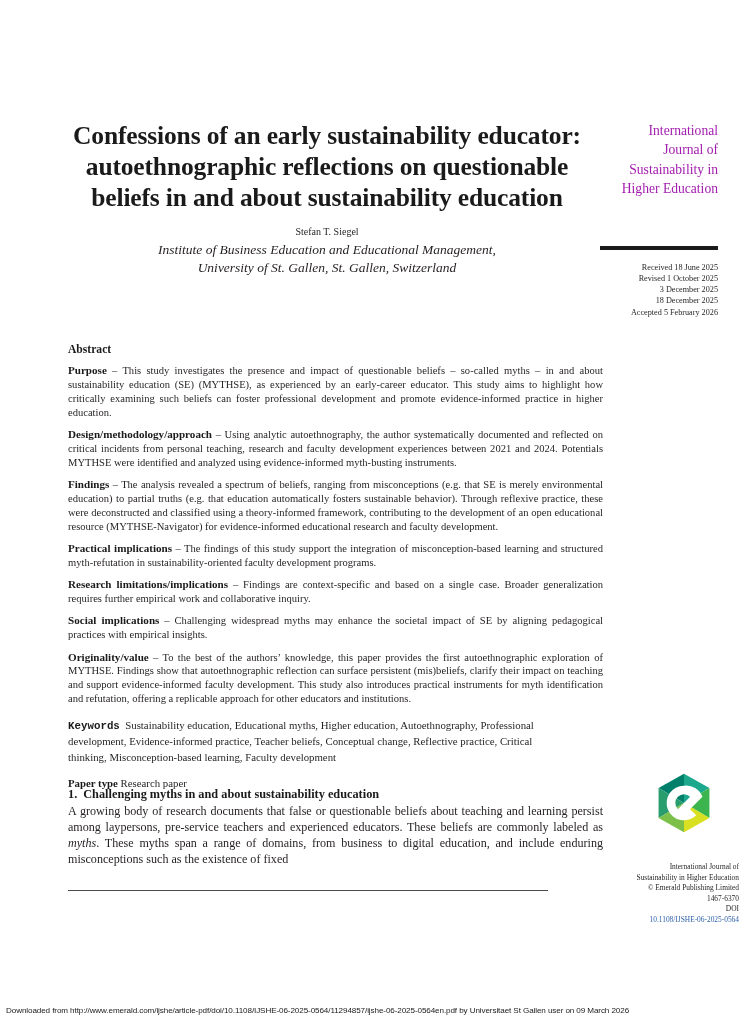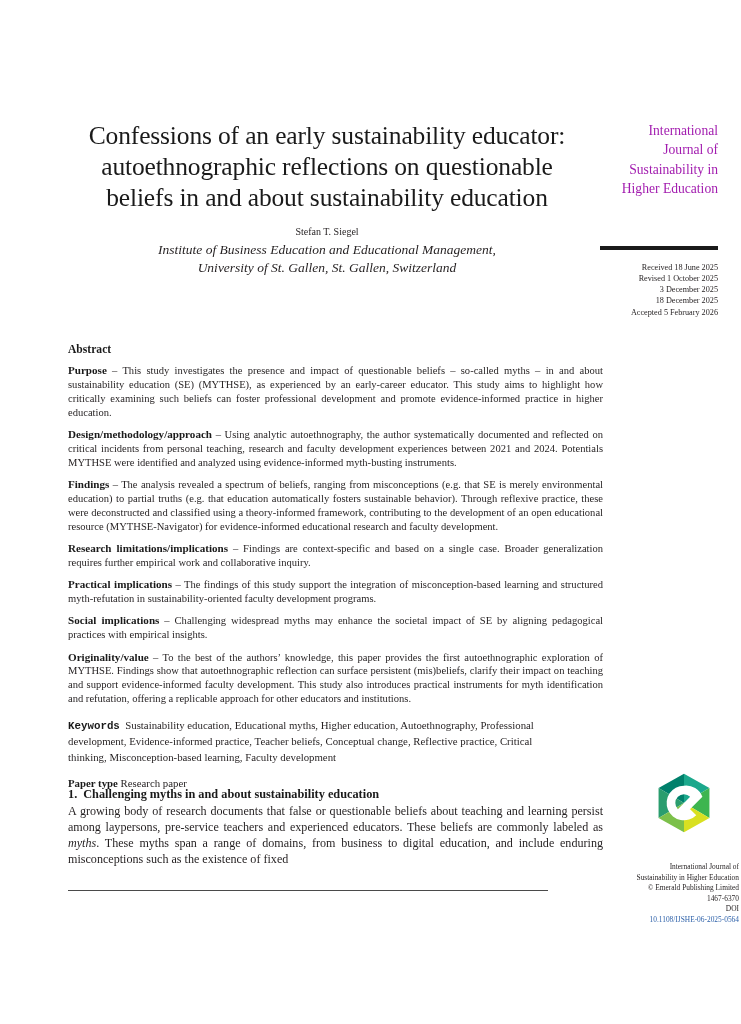--- a/index.html
+++ b/index.html
@@ -35,21 +35,21 @@
     position: absolute;
     left: 66px;
     top: 120px;
     width: 522px;
     text-align: center;
   }
   .paper-title {
     margin: 0;
     font-size: 25.5px;
     line-height: 1.22;
-    font-weight: normal;
+    font-weight: bold;
     letter-spacing: -0.15px;
     color: #1a1a1a;
   }
   .author-name {
     margin: 13px 0 0 0;
     font-size: 10px;
     line-height: 1.25;
     font-weight: normal;
     color: #231f20;
   }
@@ -262,25 +262,25 @@
 
     <p class="abs-p">
       <b>Design/methodology/approach</b><span> – </span><span>Using analytic autoethnography, the author systematically documented and reflected on critical incidents from personal teaching, research and faculty development experiences between 2021 and 2024. Potentials MYTHSE were identified and analyzed using evidence-informed myth-busting instruments.</span>
     </p>
 
     <p class="abs-p">
       <b>Findings</b><span> – </span><span>The analysis revealed a spectrum of beliefs, ranging from misconceptions (e.g. that SE is merely environmental education) to partial truths (e.g. that education automatically fosters sustainable behavior). Through reflexive practice, these were deconstructed and classified using a theory-informed framework, contributing to the development of an open educational resource (MYTHSE-Navigator) for evidence-informed educational research and faculty development.</span>
     </p>
 
     <p class="abs-p">
+      <b>Practical implications</b><span> – </span><span>The findings of this study support the integration of misconception-based learning and structured myth-refutation in sustainability-oriented faculty development programs.</span>
+    </p>
+
+    <p class="abs-p">
       <b>Research limitations/implications</b><span> – </span><span>Findings are context-specific and based on a single case. Broader generalization requires further empirical work and collaborative inquiry.</span>
-    </p>
-
-    <p class="abs-p">
-      <b>Practical implications</b><span> – </span><span>The findings of this study support the integration of misconception-based learning and structured myth-refutation in sustainability-oriented faculty development programs.</span>
     </p>
 
     <p class="abs-p">
       <b>Social implications</b><span> – </span><span>Challenging widespread myths may enhance the societal impact of SE by aligning pedagogical practices with empirical insights.</span>
     </p>
 
     <p class="abs-p">
       <b>Originality/value</b><span> – </span><span>To the best of the authors’ knowledge, this paper provides the first autoethnographic exploration of MYTHSE. Findings show that autoethnographic reflection can surface persistent (mis)beliefs, clarify their impact on teaching and support evidence-informed faculty development. This study also introduces practical instruments for myth identification and refutation, offering a replicable approach for other educators and institutions.</span>
     </p>
 
@@ -329,14 +329,15 @@
     <span>© Emerald Publishing Limited</span>
     <span>1467-6370</span>
     <span class="doi-line">
         <span>DOI </span>
         <span class="doi-link">10.1108/IJSHE-06-2025-0564</span>
       </span>
   </div>
 
   <div class="disclosure-rule"></div>
 
+  <div class="download-footer">Downloaded from http://www.emerald.com/ijshe/article-pdf/doi/10.1108/IJSHE-06-2025-0564/11294857/ijshe-06-2025-0564en.pdf by Universitaet St Gallen user on 09 March 2026</div>
 
 </div>
 
 </body></html>

